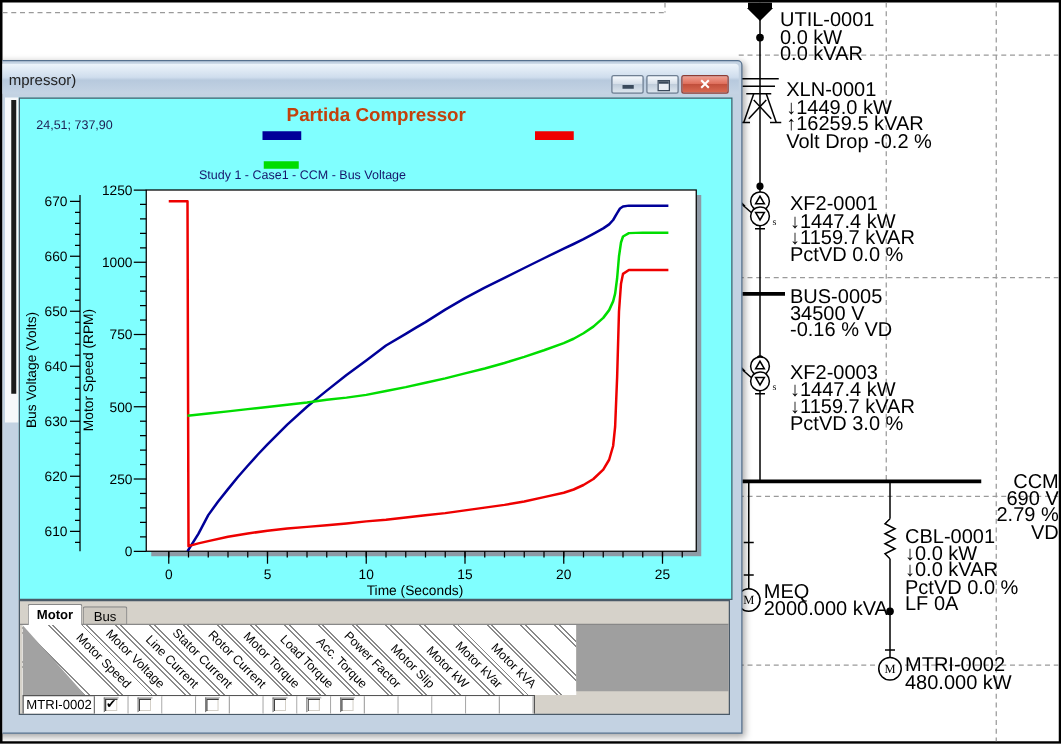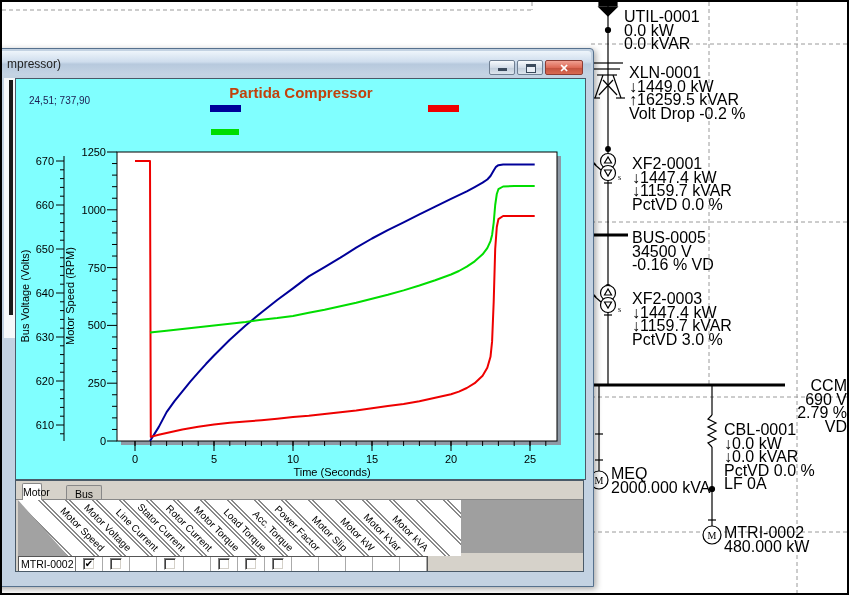--- a/index.html
+++ b/index.html
@@ -202,20 +202,21 @@
     <div class="white-strip"></div>
     <div class="dark-bar"></div>
 
     <div class="cyan">
       <div class="readout">24,51; 737,90</div>
       <div class="chart-title">Partida Compressor</div>
 
       <div class="legend-sw" id="sw0" style="left: 194px; top: 26px; width: 31px; background: rgb(0, 0, 153);"></div>
       <div class="legend-sw" id="sw1" style="left: 412px; top: 26px; width: 31px; background: rgb(238, 0, 0);"></div>
       <div class="legend-sw" id="sw2" style="left: 195px; top: 50px; width: 28px; height: 6px; background: rgb(0, 221, 0);"></div>
+      <div class="legend-t" style="left:116px;top:56px;width:220px;">Study 1 - Case1 - CCM - Bus Voltage</div>
 
       <div class="plotbox"></div>
       <svg id="chart-svg" width="569" height="400">
           <rect x="101" y="73" width="440" height="289" fill="#ffffff" stroke="#000" stroke-width="1"></rect>
           <clipPath id="plotclip">
             <rect x="101" y="73" width="440" height="289"></rect>
           </clipPath>
           <line x1="119" y1="362" x2="119" y2="367" stroke="#000"></line>
           <line x1="134.8" y1="362" x2="134.8" y2="367" stroke="#000"></line>
           <line x1="150.6" y1="362" x2="150.6" y2="367" stroke="#000"></line>
@@ -330,21 +331,21 @@
           <line x1="44" y1="99.59999999999997" x2="48" y2="99.59999999999997" stroke="#000"></line>
           <line x1="44" y1="90.79999999999998" x2="48" y2="90.79999999999998" stroke="#000"></line>
           <text x="13" y="217" font-size="11" fill="#000" text-anchor="middle" transform="rotate(-90 13 217)">Bus Voltage (Volts)</text>
           <polyline points="134.0,362.0 142.7,348.1 150.6,333.1 158.5,322.2 166.4,312.3 174.3,302.6 182.2,293.6 190.1,284.8 198.0,276.5 213.8,260.7 229.6,246.4 237.5,239.9 245.4,233.5 261.2,221.0 277.0,209.4 292.8,197.4 308.6,188.1 316.5,183.3 324.4,178.7 340.2,168.7 356.0,159.5 371.8,151.1 387.6,143.3 403.4,135.4 419.2,127.6 435.0,119.9 442.9,116.2 450.8,112.3 458.7,108.1 466.6,103.7 471.3,100.5 474.5,97.0 477.7,91.5 480.0,87.8 482.4,86.2 487.1,85.5 498.2,85.5 518.7,85.5" fill="none" stroke="#000099" stroke-width="2" clip-path="url(#plotclip)" stroke-linejoin="round"></polyline>
           <polyline points="119.0,82.0 134.0,82.0 134.8,357.9 142.7,355.7 150.6,353.9 166.4,350.4 182.2,347.8 198.0,345.6 213.8,343.8 229.6,342.5 245.4,341.2 261.2,339.8 277.0,338.1 292.8,336.8 308.6,335.0 324.4,333.2 340.2,331.5 356.0,329.3 371.8,327.1 387.6,324.9 403.4,322.2 419.2,318.7 435.0,315.2 442.9,312.6 450.8,309.0 458.7,304.2 466.6,296.7 471.3,288.8 474.5,277.8 476.1,262.4 477.7,222.8 479.2,170.0 480.8,148.0 482.4,140.1 487.1,137.0 498.2,137.0 518.7,137.0" fill="none" stroke="#ee0000" stroke-width="2" clip-path="url(#plotclip)" stroke-linejoin="round"></polyline>
           <polyline points="134.0,253.6 150.6,251.8 166.4,250.1 182.2,248.3 198.0,246.6 213.8,244.8 229.6,243.0 245.4,240.8 261.2,239.1 277.0,236.9 292.8,233.8 308.6,230.7 324.4,227.2 340.2,223.7 356.0,219.7 371.8,215.8 387.6,211.4 403.4,206.5 419.2,201.2 435.0,195.5 442.9,192.0 450.8,187.6 458.7,182.3 466.6,175.3 471.3,169.1 474.5,162.1 476.1,155.9 477.7,143.6 479.2,126.0 480.8,115.0 482.4,110.2 487.1,107.5 498.2,107.1 518.7,107.1" fill="none" stroke="#00dd00" stroke-width="2" clip-path="url(#plotclip)" stroke-linejoin="round"></polyline>
         </svg>
     </div>
 
     <div class="panel">
-      <div class="tab active" style="left:6px;width:20px;">Motor</div>
+      <div class="tab active" style="left:6px;width:44px;font-weight:bold;">Motor</div>
       <div class="tab inactive" style="left:50px;width:36px;">Bus</div>
       <div class="tabline"></div>
       <div class="hdrarea"></div>
       <div class="gray-tri"></div>
       <div class="gray-block"></div>
       <div id="hdr-labels">
           <div class="hdr-label" style="left: -68px; top: 60px;">Motor Speed</div>
           <div class="hdr-label" style="left: -41px; top: 60px;">Motor Voltage</div>
           <div class="hdr-label" style="left: -14px; top: 60px;">Line Current</div>
           <div class="hdr-label" style="left: 13px; top: 60px;">Stator Current</div>

